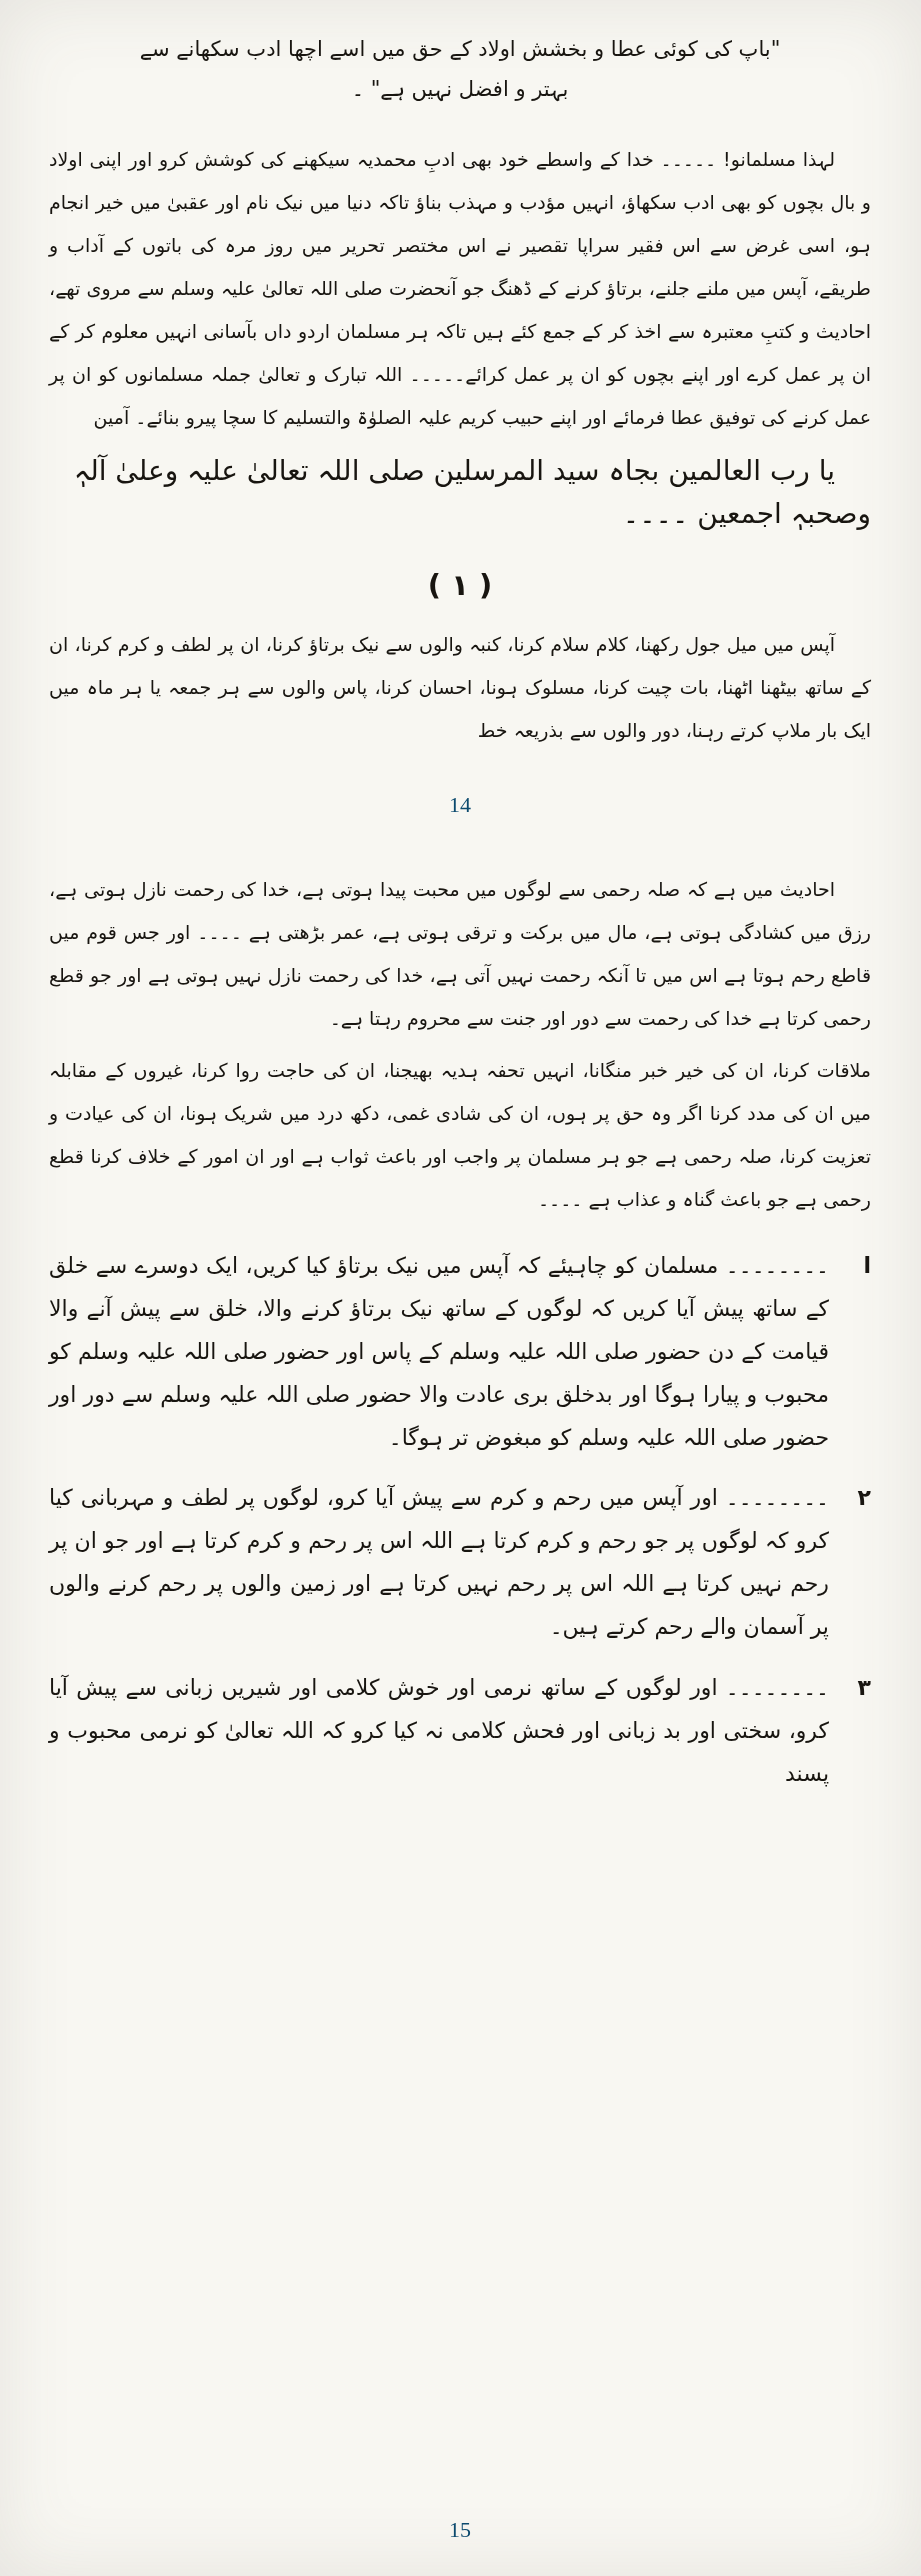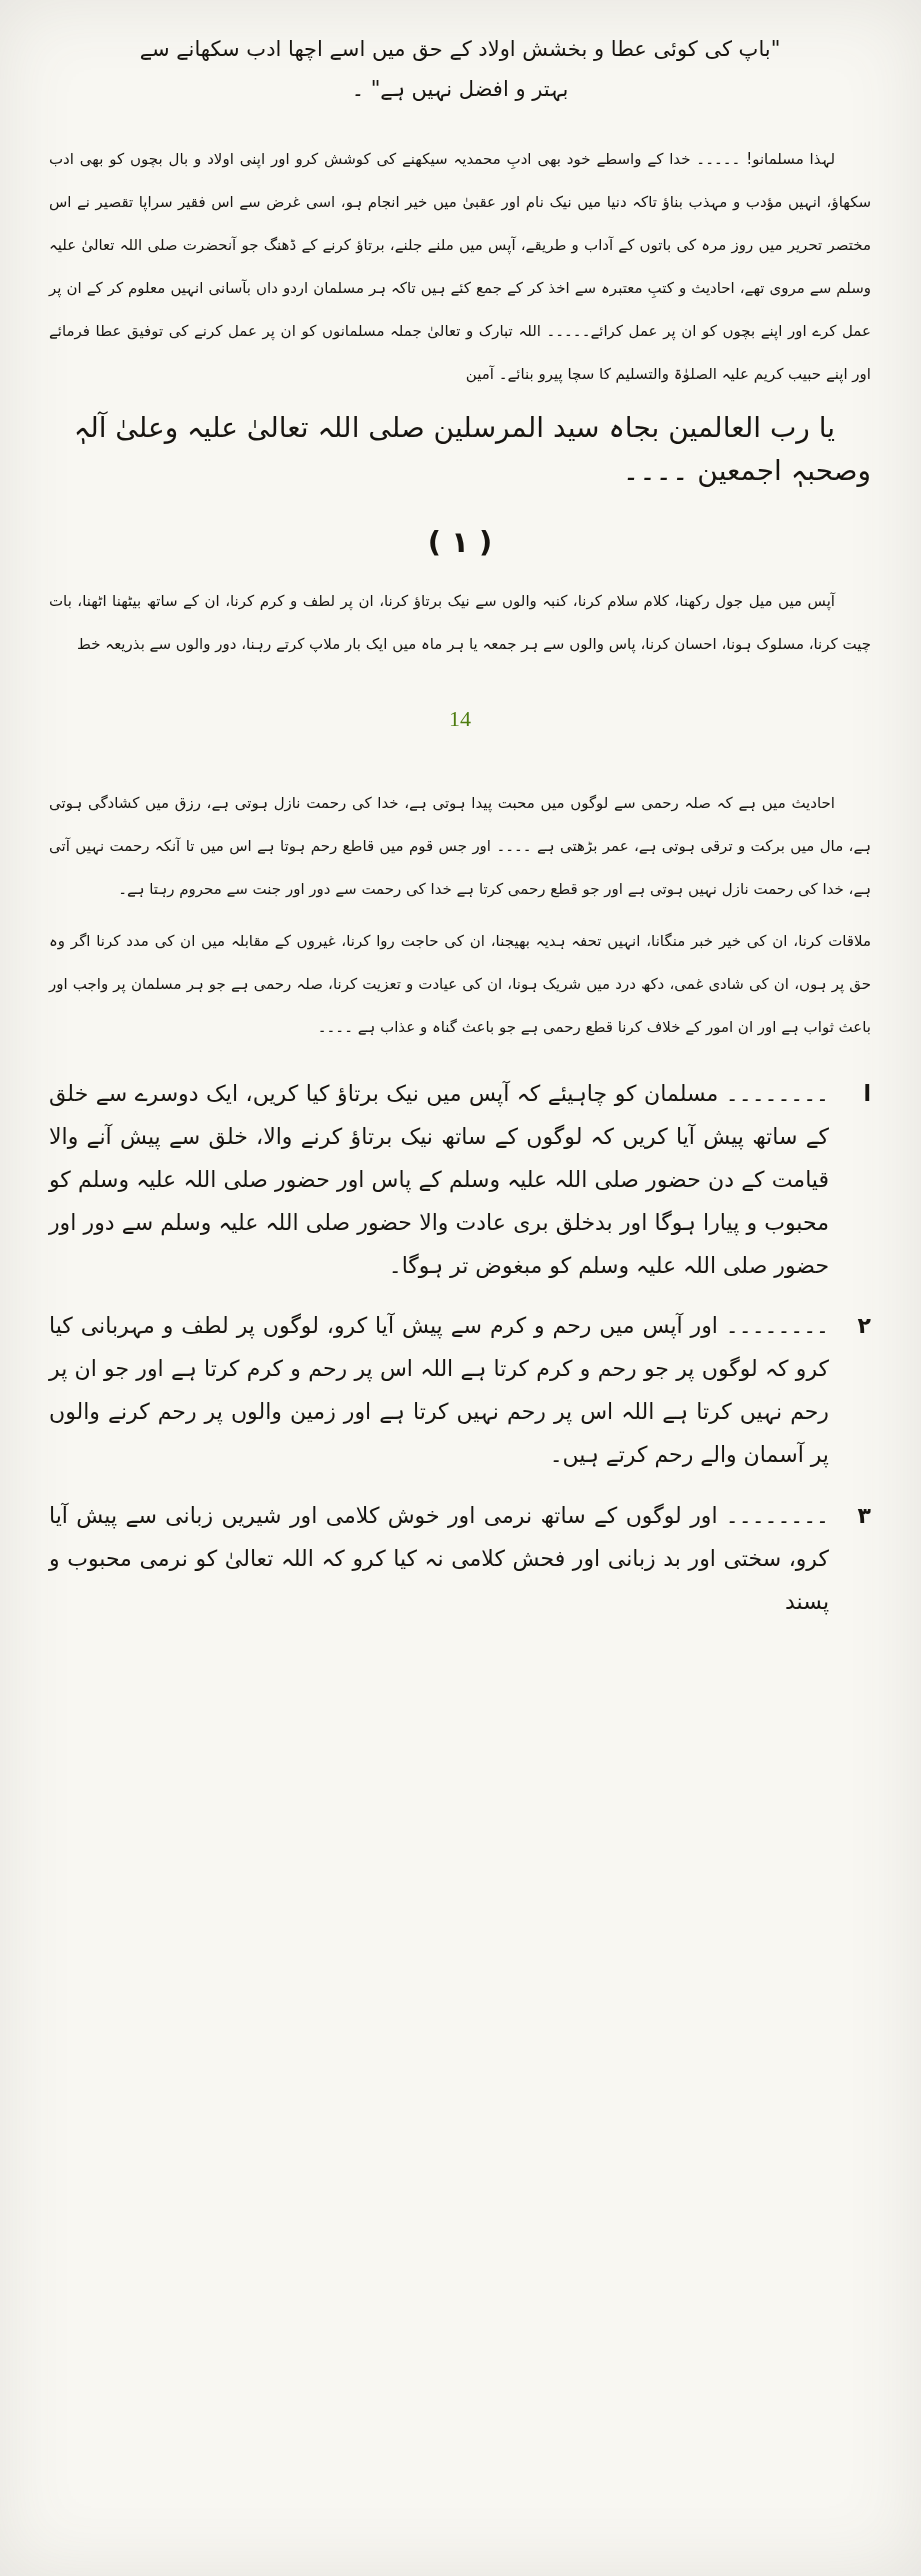--- a/index.html
+++ b/index.html
@@ -21,21 +21,21 @@
     box-shadow: inset 0 0 77px rgba(90,85,70,0.12);
   }
   .quote {
     width: 672px;
     margin: 0 auto 29px auto;
     text-align: center;
     font-size: 21px;
     line-height: 40px;
   }
   .para {
-    font-size: 15px;
+    font-size: 19px;
     line-height: 43px;
     text-align: justify;
     margin: 0 0 9.6px 0;
     text-indent: 36px;
   }
   .para.no-indent { text-indent: 0; }
   .prayer {
     font-size: 28px;
     line-height: 43px;
     text-align: right;
@@ -54,21 +54,21 @@
     font-size: 36px;
     font-weight: bold;
     line-height: 58px;
     margin: 0 auto 29px auto;
     width: 778px;
   }
   .page-number {
     text-align: center;
     font-family: "Liberation Serif", serif;
     font-size: 22px;
-    color: #4d7c0f;
+    color: #0c4a6e;
     direction: ltr;
   }
   .page-number.top { margin: 40px 0 50px 0; }
   .page-number.bottom {
     position: absolute;
     bottom: 33px;
     left: 0;
     right: 0;
   }
   .items { margin-top: 23px; }
@@ -121,15 +121,16 @@
       <span>۔۔۔۔۔۔۔۔ اور آپس میں رحم و کرم سے پیش آیا کرو، لوگوں پر لطف و مہربانی کیا کرو کہ لوگوں پر جو رحم و کرم کرتا ہے اللہ اس پر رحم و کرم کرتا ہے اور جو ان پر رحم نہیں کرتا ہے اللہ اس پر رحم نہیں کرتا ہے اور زمین والوں پر رحم کرنے والوں پر آسمان والے رحم کرتے ہیں۔</span>
     </div>
 
     <div class="item">
       <span class="marker">۳</span>
       <span>۔۔۔۔۔۔۔۔ اور لوگوں کے ساتھ نرمی اور خوش کلامی اور شیریں زبانی سے پیش آیا کرو، سختی اور بد زبانی اور فحش کلامی نہ کیا کرو کہ اللہ تعالیٰ کو نرمی محبوب و پسند</span>
     </div>
 
   </div>
 
+  <div class="page-number bottom">15</div>
 
 </div>
 
 
 </body></html>

